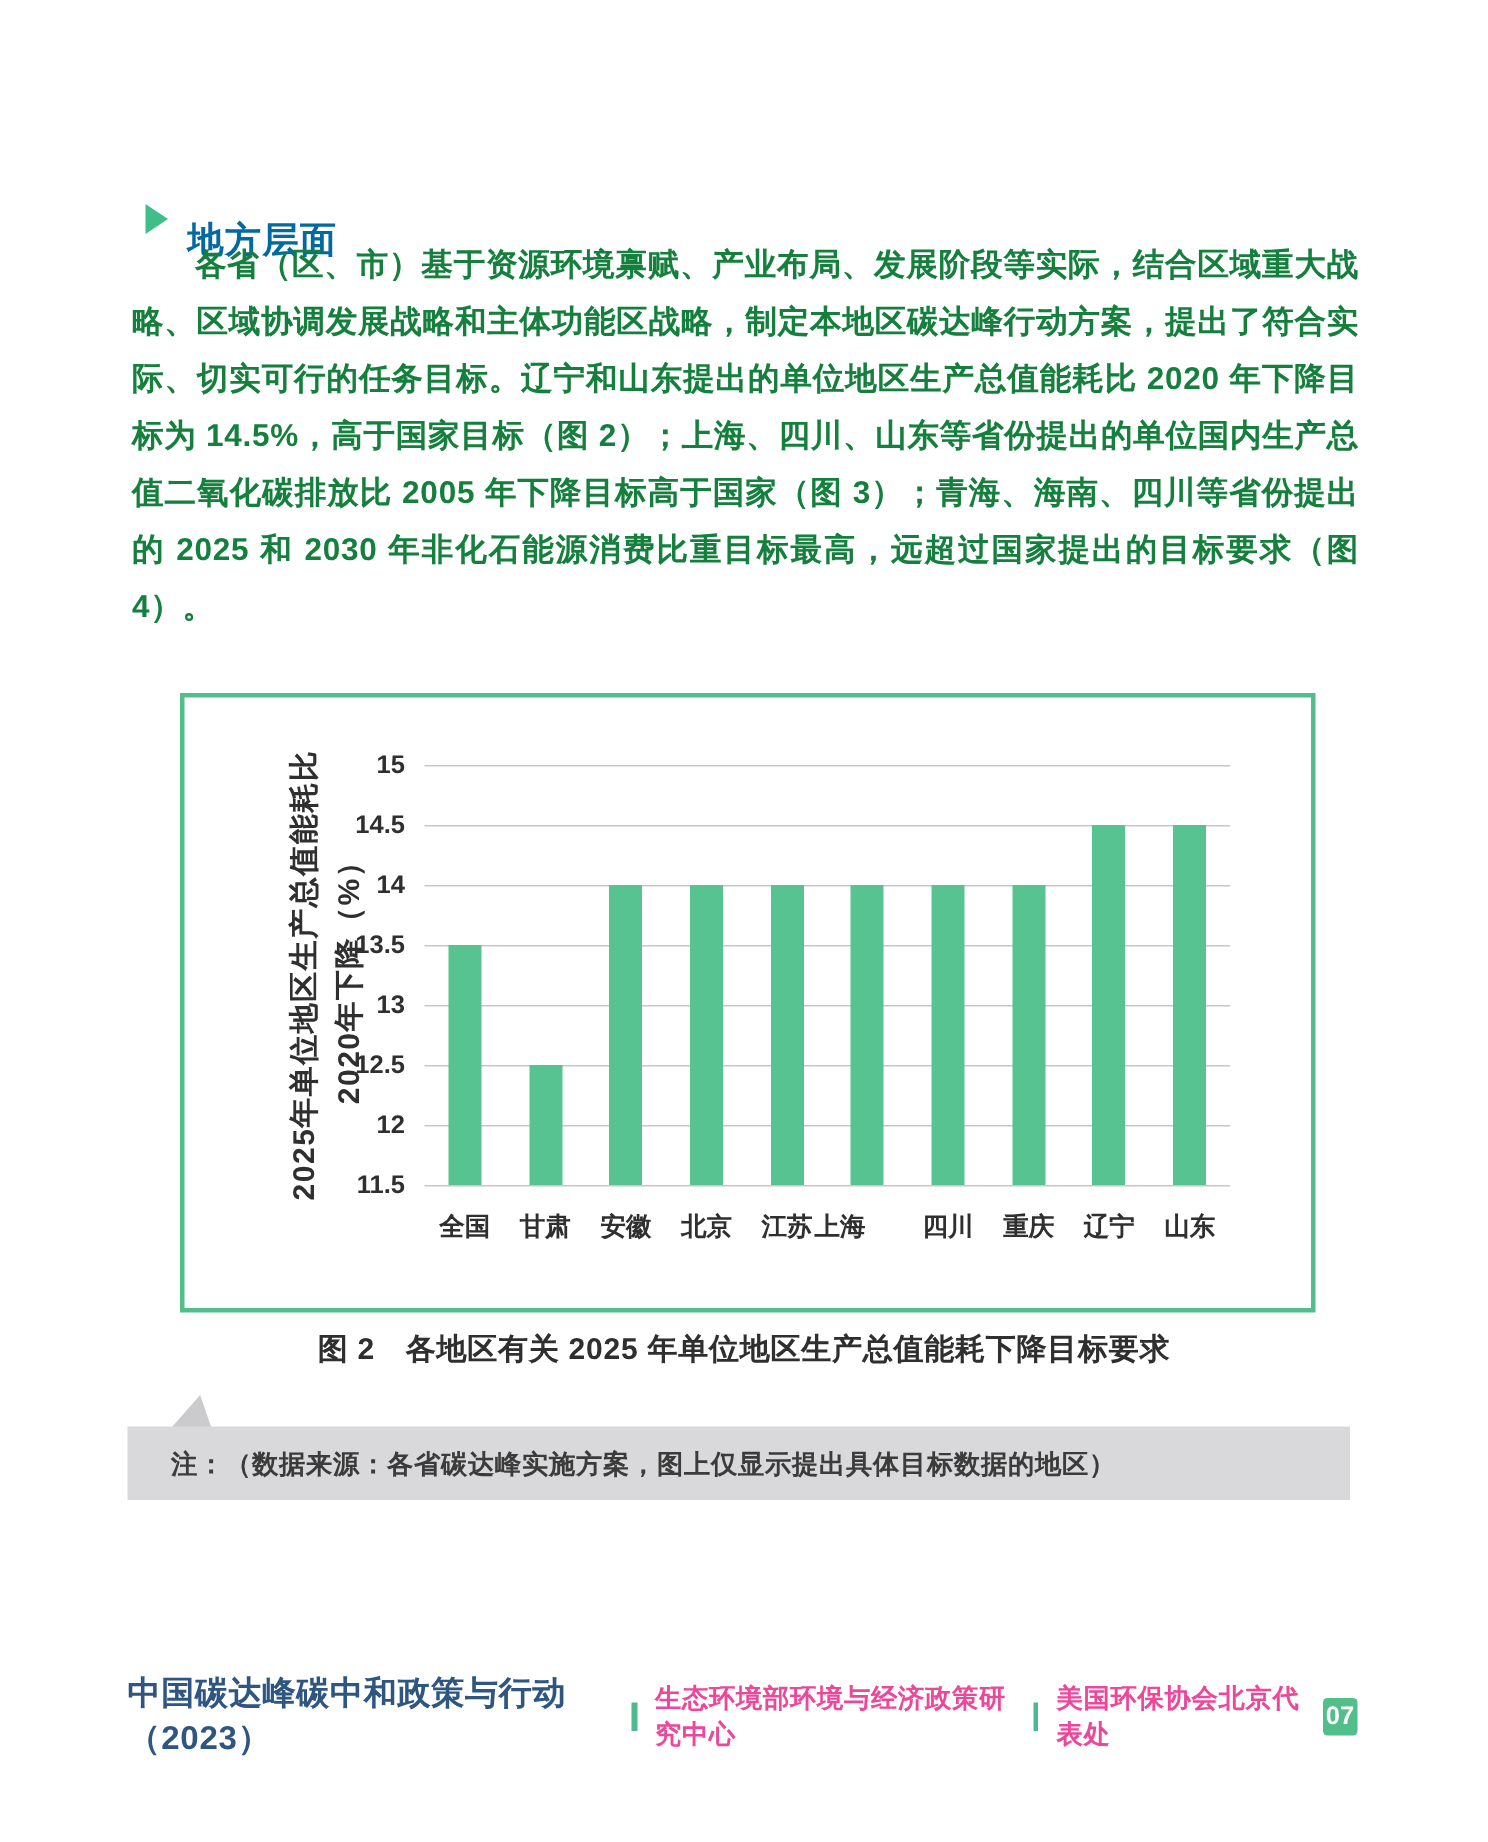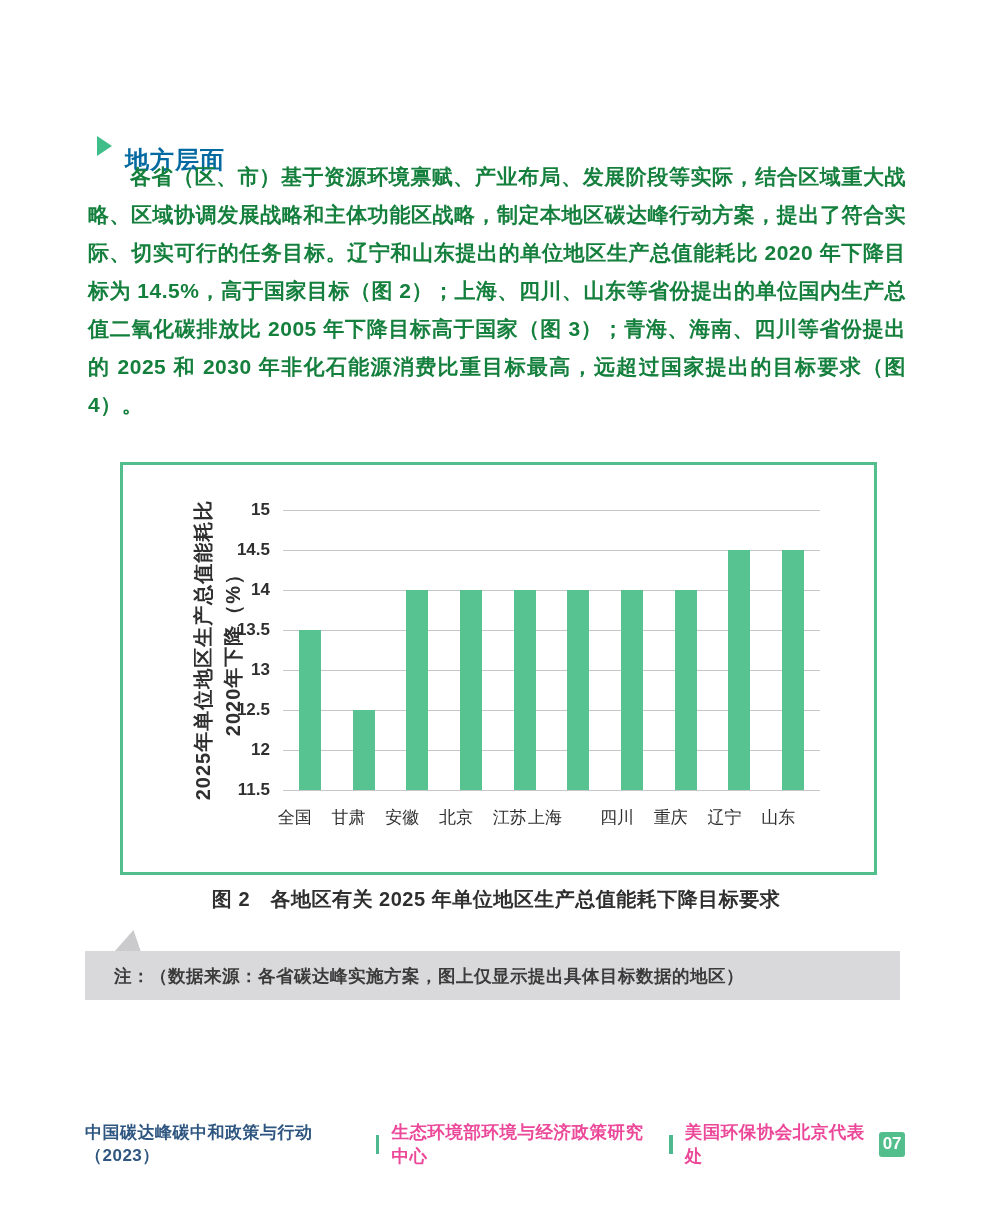--- a/index.html
+++ b/index.html
@@ -36,22 +36,22 @@
   }
   .chart-inner { position:relative; width:100%; height:100%; }
   .plot-area { position:absolute; left:160px; top:45px; width:537px; height:280px; }
   .gridline { position:absolute; left:0; width:100%; height:1px; background:#c7c7c7; }
   .bar { position:absolute; bottom:0; width:22px; }
   .ytick {
     position:absolute; width:56px; text-align:right;
     font-size:17px; font-weight:bold; color:#2f2f2f;
   }
   .cat-label {
-    position:absolute; width:64px; 
-    font-size:17px; font-weight:normal; color:#2f2f2f;
+    position:absolute; width:64px; text-align:center;
+    font-size:17px; font-weight:bold; color:#2f2f2f;
   }
   .y-axis-label {
     position:absolute; left:-65px; top:145px; width:320px; height:80px;
     transform:rotate(-90deg);
     display:flex; flex-direction:column; justify-content:center;
     text-align:center; font-size:20px; font-weight:bold; color:#2f2f2f; line-height:30px;
     letter-spacing:1px;
   }
 
   
@@ -73,21 +73,21 @@
   }
   .note-text {
     padding-left:29px; font-size:17.5px; font-weight:bold; color:#3b3b3b; letter-spacing:0.5px;
   }
 
   
   .footer {
     position:absolute; top:1130px; left:85px; width:820px; height:28px;
     display:flex; align-items:center; justify-content:flex-end; gap:12px;
   }
-  .footer-title { font-size:17px; font-weight:bold; color:#2f5680; letter-spacing:0.5px; }
+  .footer-title { font-size:22px; font-weight:bold; color:#2f5680; letter-spacing:0.5px; }
   .footer-org { font-size:17.5px; font-weight:bold; color:#ec4899; letter-spacing:0.5px; }
   .footer-sep { width:4px; height:19px; background:#4cb98f; }
   .page-badge {
     width:28px; height:25px; background:#52be8c; border-radius:3px;
     display:flex; align-items:center; justify-content:center;
     color:#ffffff; font-size:17px; font-weight:bold;
   }
 </style>
 </head>
 <body>

